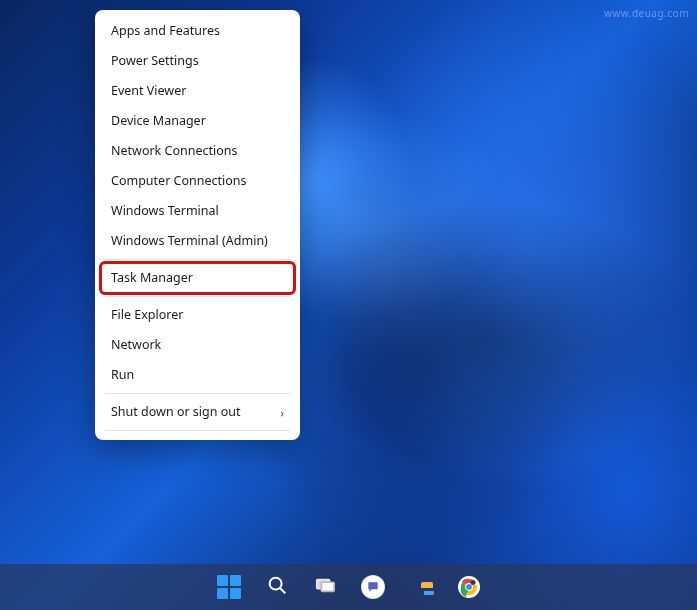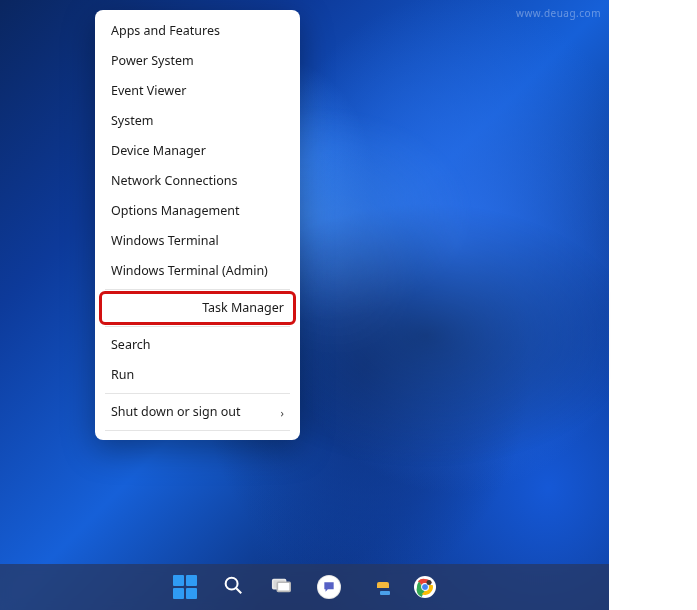--- a/index.html
+++ b/index.html
@@ -1,19 +1,19 @@
 <!DOCTYPE html>
 <html><head>
 <meta charset="utf-8">
 <style>
   * { margin: 0; padding: 0; box-sizing: border-box; }
   html, body { width: 697px; height: 610px; overflow: hidden; font-family: "Segoe UI", system-ui, sans-serif; }
   .desktop {
     position: relative;
-    width: 609px; height: 610px;
+    width: 697px; height: 610px;
     background:
       radial-gradient(ellipse 400px 500px at 75% 40%, #2a6fe8 0%, transparent 50%),
       radial-gradient(ellipse 300px 400px at 60% 60%, #0d2f7a 0%, transparent 55%),
       radial-gradient(ellipse 500px 600px at 90% 80%, #1558d6 0%, transparent 60%),
       radial-gradient(ellipse 200px 250px at 45% 30%, #3a8afc 0%, transparent 50%),
       linear-gradient(135deg, #0a2660 0%, #0d3a9a 25%, #1660d8 50%, #0b2d75 75%, #061d50 100%);
     background-color: #0b2f80;
   }
   .swirl {
     position: absolute; inset: 0;
@@ -48,21 +48,20 @@
     border-radius: 4px;
     cursor: default;
     line-height: 1;
     min-height: 30px;
   }
   .ctx-sep { height: 1px; background: #e4e4e4; margin: 3px 4px; }
   .ctx-submenu-arrow { font-size: 11px; color: #444; margin-left: 8px; }
   .highlight-box {
     outline: 3px solid #d21010;
     outline-offset: -1px;
-    justify-content: flex-end;
   }
   
   .taskbar {
     position: absolute; left: 0; right: 0; bottom: 0;
     height: 46px;
     background: rgba(40,55,95,0.72);
     backdrop-filter: blur(6px);
     display: flex; align-items: center; justify-content: center;
     gap: 8px;
   }
@@ -106,50 +105,50 @@
 
 <div class="desktop">
   <div class="swirl"></div>
   <div class="watermark">www.deuag.com</div>
 
   <div class="ctxmenu" id="ctxmenu">
       <div class="ctx-item">
         <span>Apps and Features</span>
       </div>
       <div class="ctx-item">
-        <span>Power System</span>
+        <span>Power Settings</span>
       </div>
       <div class="ctx-item">
         <span>Event Viewer</span>
       </div>
       <div class="ctx-item">
-        <span>System</span>
-      </div>
-      <div class="ctx-item">
         <span>Device Manager</span>
       </div>
       <div class="ctx-item">
         <span>Network Connections</span>
       </div>
       <div class="ctx-item">
-        <span>Options Management</span>
+        <span>Computer Connections</span>
       </div>
       <div class="ctx-item">
         <span>Windows Terminal</span>
       </div>
       <div class="ctx-item">
         <span>Windows Terminal (Admin)</span>
       </div>
       <div class="ctx-sep"></div>
       <div class="ctx-item highlight-box">
         <span>Task Manager</span>
       </div>
       <div class="ctx-sep"></div>
       <div class="ctx-item">
-        <span>Search</span>
+        <span>File Explorer</span>
+      </div>
+      <div class="ctx-item">
+        <span>Network</span>
       </div>
       <div class="ctx-item">
         <span>Run</span>
       </div>
       <div class="ctx-sep"></div>
       <div class="ctx-item">
         <span>Shut down or sign out</span>
         <span class="ctx-submenu-arrow">›</span>
       </div>
       <div class="ctx-sep"></div>

